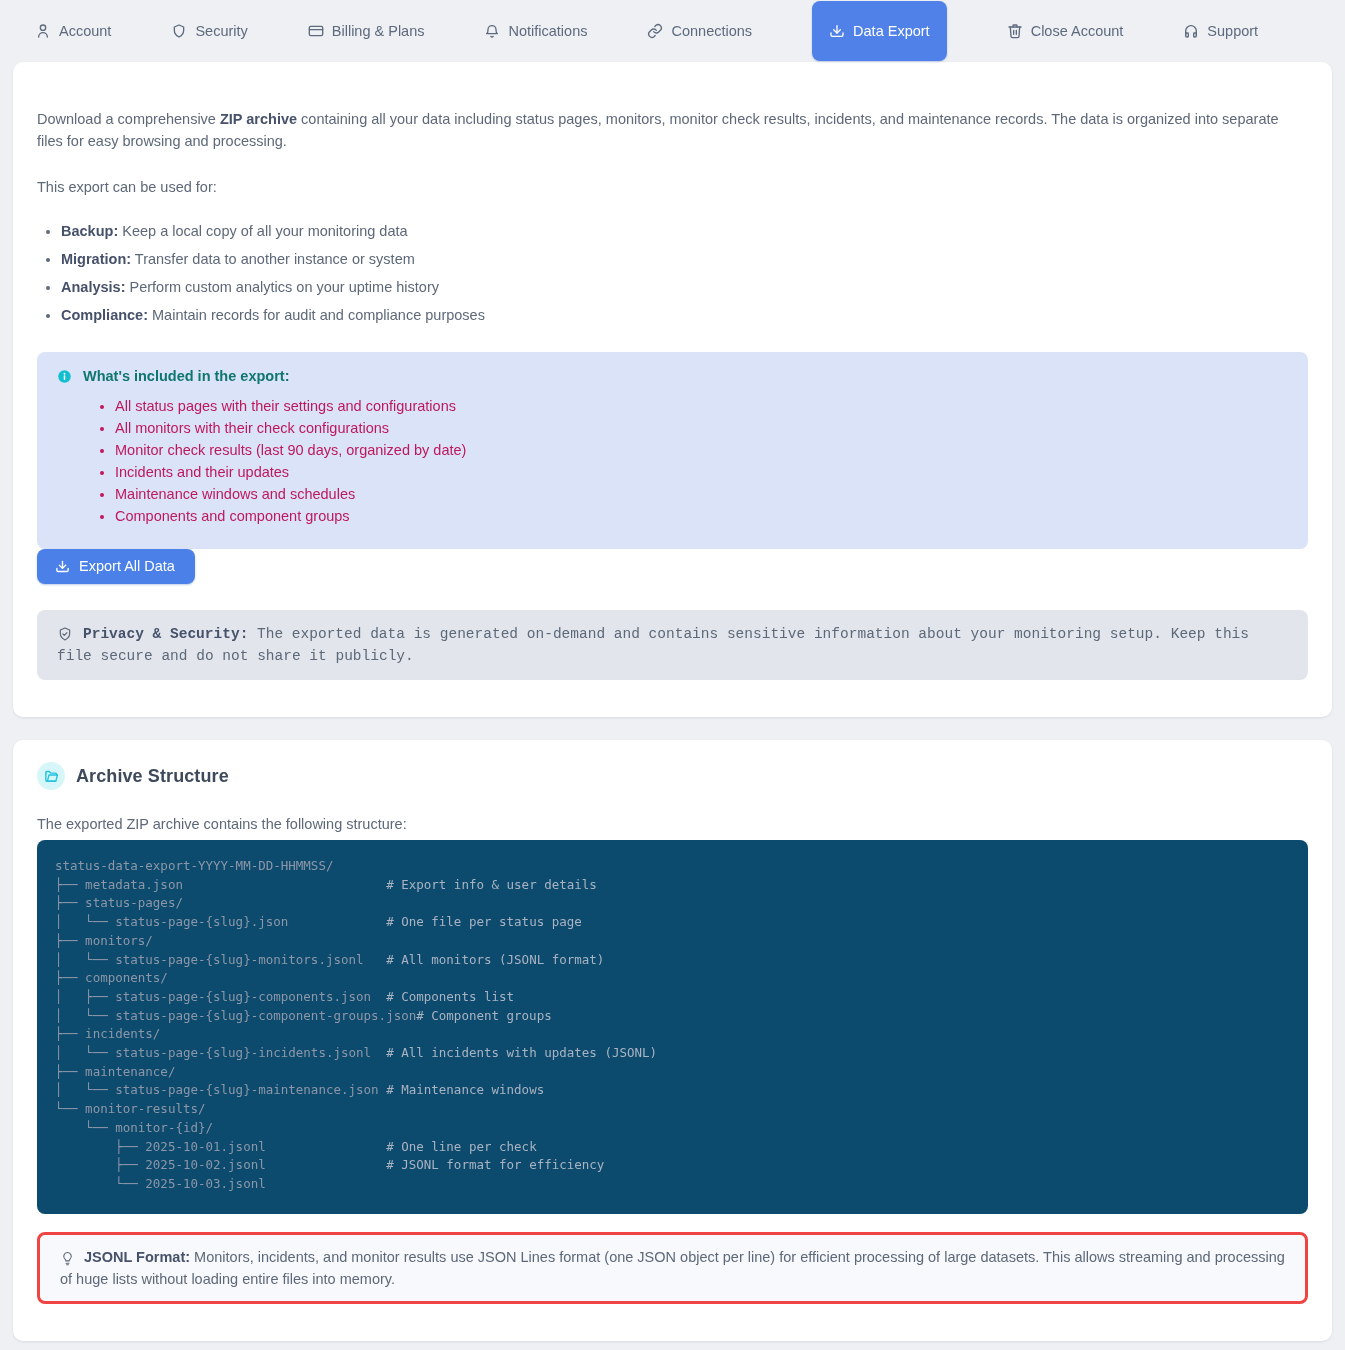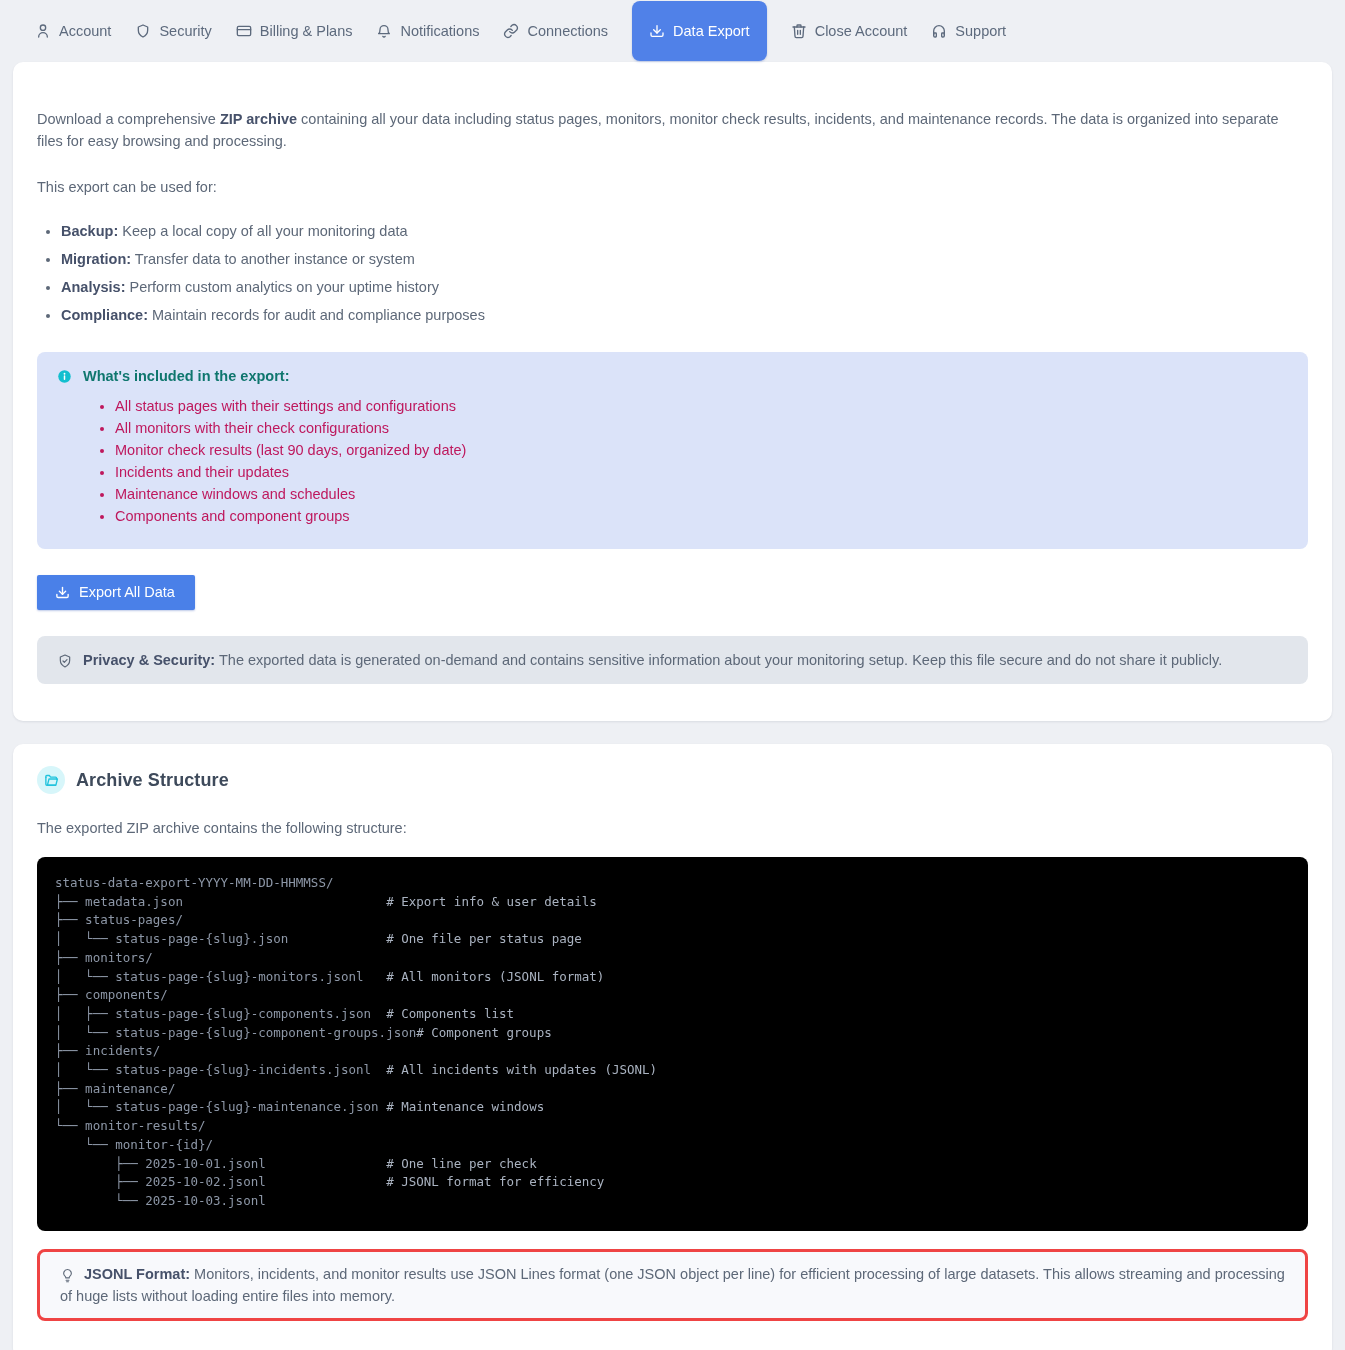--- a/index.html
+++ b/index.html
@@ -8,21 +8,21 @@
     background:#eef0f4;
     font-family:"Liberation Sans", sans-serif;
     color:#5d6878;
     font-size:14.5px;
   }
   svg { display:block; }
 
   
   .nav {
     display:flex; align-items:center;
-    padding:12px 20px 12px 35px; gap:24px;
+    padding:12px 20px 12px 35px; gap:60px;
     height:62px;
   }
   .nav-item {
     display:flex; align-items:center; gap:8px;
     color:#5d6a7d; font-size:14.5px; cursor:pointer; white-space:nowrap;
   }
   .nav-item svg { stroke:#5d6a7d; }
   .nav-item.active {
     background:#5081e8; color:#ffffff;
     padding:22px 17px; border-radius:8px;
@@ -55,39 +55,38 @@
   .info-box {
     margin-top:26px; background:#dbe3f9; border-radius:8px;
     padding:16px 20px 22px 20px;
   }
   .info-title-row { display:flex; align-items:center; gap:11px; }
   .info-title { font-weight:700; color:#0f766e; font-size:14.5px; }
   .info-box ul { margin:11px 0 0 58px; line-height:22px; }
   .info-box ul li { color:#be185d; }
 
   .btn-primary {
-    margin-top:26px;
     display:inline-flex; align-items:center; gap:9px;
     background:#4a80e8; color:#ffffff; border:none;
     font-family:"Liberation Sans", sans-serif; font-size:14.5px;
-    padding:9px 20px 10px 18px; border-radius:2px; cursor:pointer;
+    padding:9px 20px 10px 18px; border-radius:8px; cursor:pointer;
     box-shadow:0 1px 2px rgba(40,80,180,.3);
   }
 
   .notice-box {
     margin-top:26px; background:#e2e6ec; border-radius:8px;
-    padding:13px 20px; line-height:22px; color:#5d6878;
+    padding:13px 20px; line-height:22px; color:#5d6878;font-family:Liberation Mono, monospace;
   }
   .notice-box .notice-icon { display:inline-block; vertical-align:-4px; margin-right:10px; }
   .notice-label { font-weight:700; color:#46516a; }
 
   
   .intro-line { margin-top:26px; color:#5d6878; }
   .tree-block {
-    margin-top:21px; background:#000000; border-radius:8px;
+    margin-top:8px; background:#0c4a6e; border-radius:8px;
     padding:17px 18px 20px 18px;
     font-family:"DejaVu Sans Mono", monospace;
     font-size:12.5px; line-height:18.7px;
     white-space:pre; overflow:hidden;
   }
   .tree-entry { color:#8d97a7; }
   .tree-comment { color:#aab3c1; }
 
   .jsonl-box {
     margin-top:18px; background:#f8f9fc; border:3px solid #ef4444;

